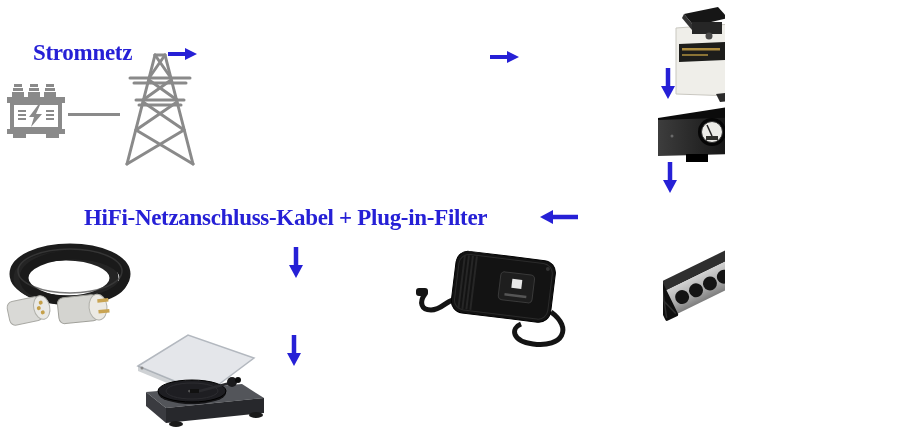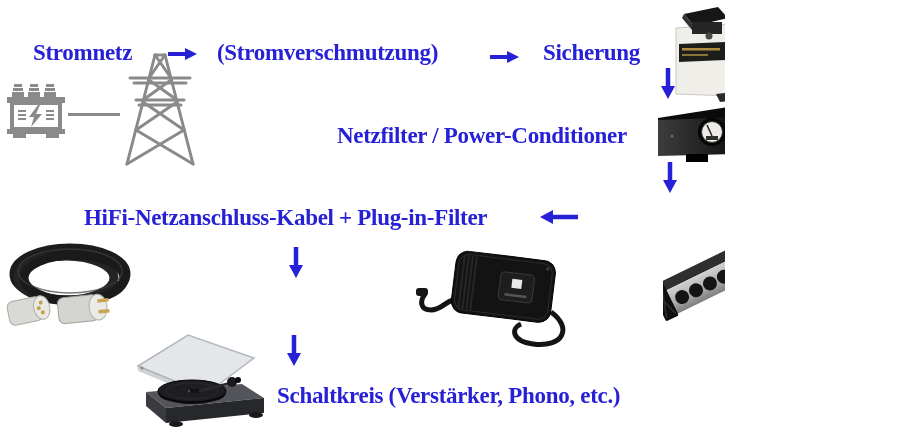--- a/index.html
+++ b/index.html
@@ -17,28 +17,26 @@
 
 <div class="canvas">
 
   <div class="label" style="left:33px;top:40px">Stromnetz</div>
 
   <svg class="arrow" style="left:167px;top:46px" width="30" height="16" viewBox="0 0 30 16">
     <line x1="1" y1="8" x2="20" y2="8" stroke="currentColor" stroke-width="4"></line>
     <polygon points="18,2 30,8 18,14" fill="currentColor"></polygon>
   </svg>
 
-  <div class="label" style="left:217px;top:40px">(Stromverschmutzung)</div>
 
   <svg class="arrow" style="left:489px;top:49px" width="30" height="16" viewBox="0 0 30 16">
     <line x1="1" y1="8" x2="20" y2="8" stroke="currentColor" stroke-width="4"></line>
     <polygon points="18,2 30,8 18,14" fill="currentColor"></polygon>
   </svg>
 
-  <div class="label" style="left:543px;top:40px">Sicherung</div>
 
   <svg class="art" style="left:5px;top:84px" width="62" height="60" viewBox="0 0 62 60">
     <g fill="currentColor">
       <rect x="9" y="0" width="8" height="3"></rect>
         <rect x="8" y="4" width="10" height="3"></rect>
         <rect x="7" y="8" width="12" height="5"></rect>
       <rect x="25" y="0" width="8" height="3"></rect>
         <rect x="24" y="4" width="10" height="3"></rect>
         <rect x="23" y="8" width="12" height="5"></rect>
       <rect x="41" y="0" width="8" height="3"></rect>
@@ -108,21 +106,20 @@
       <rect x="86" y="30" width="11" height="2" fill="#55503f"></rect>
       <rect x="86" y="36" width="8" height="2" fill="#55503f"></rect>
     </g>
   </svg>
 
   <svg class="arrow" style="left:660px;top:68px" width="16" height="32" viewBox="0 0 16 32">
     <line x1="8" y1="0" x2="8" y2="20" stroke="currentColor" stroke-width="4.5"></line>
     <polygon points="1,18 15,18 8,31" fill="currentColor"></polygon>
   </svg>
 
-  <div class="label" style="left:337px;top:123px">Netzfilter / Power-Conditioner</div>
 
   <svg class="art" style="left:656px;top:92px" width="241" height="78" viewBox="0 0 241 78">
     <defs>
       <linearGradient id="pcg" x1="0" y1="0" x2="1" y2="0">
         <stop offset="0" stop-color="#3d3d3d"></stop>
           <stop offset="0.35" stop-color="#0d0d0d"></stop>
         <stop offset="1" stop-color="#000000"></stop>
       </linearGradient>
     </defs>
     <polygon points="2,26 150,3 240,17 240,23 2,32" fill="#0b0b0b"></polygon>
@@ -256,15 +253,14 @@
     <ellipse cx="60" cy="59" rx="26" ry="8" stroke="#2c2c30" fill="none"></ellipse>
     <ellipse cx="60" cy="59" rx="4" ry="1.5" fill="#555555"></ellipse>
     <line x1="98" y1="51" x2="64" y2="60" stroke="#2a2a2e" stroke-width="2.5"></line>
     <circle cx="100" cy="50" r="5" fill="#1a1a1c"></circle>
     <circle cx="106" cy="48" r="3" fill="#0c0c0c"></circle>
     <rect x="58" y="57" width="9" height="4" fill="#111111"></rect>
     <ellipse cx="44" cy="92" rx="7" ry="3" fill="#1a1a1a"></ellipse>
     <ellipse cx="124" cy="83" rx="7" ry="3" fill="#1a1a1a"></ellipse>
   </svg>
 
-  <div class="label" style="left:277px;top:383px">Schaltkreis (Verstärker, Phono, etc.)</div>
 
 </div>
 
 </body></html>

